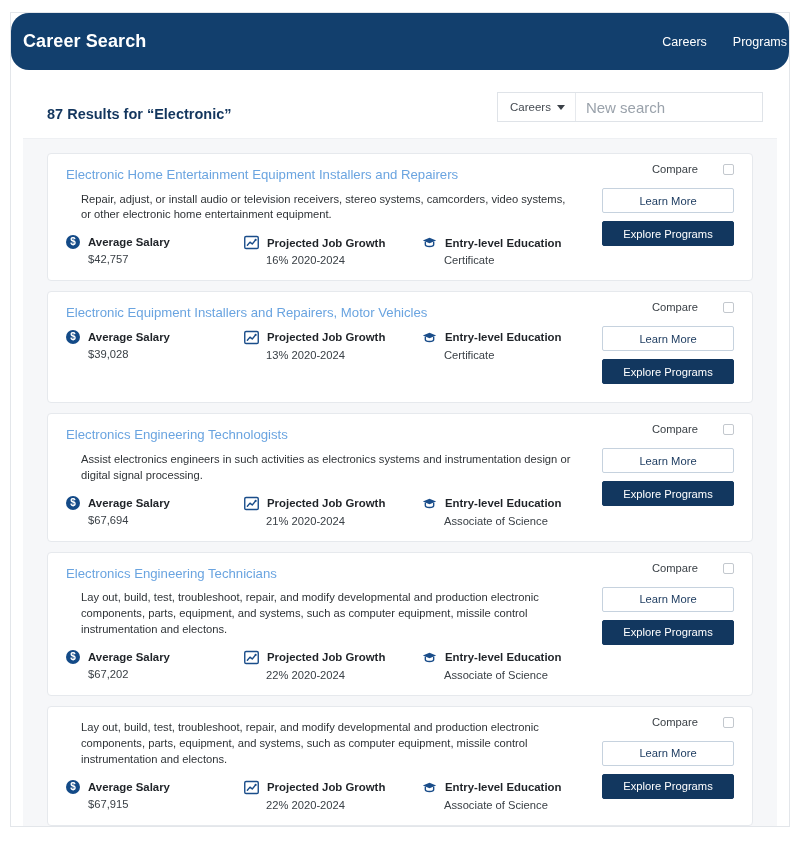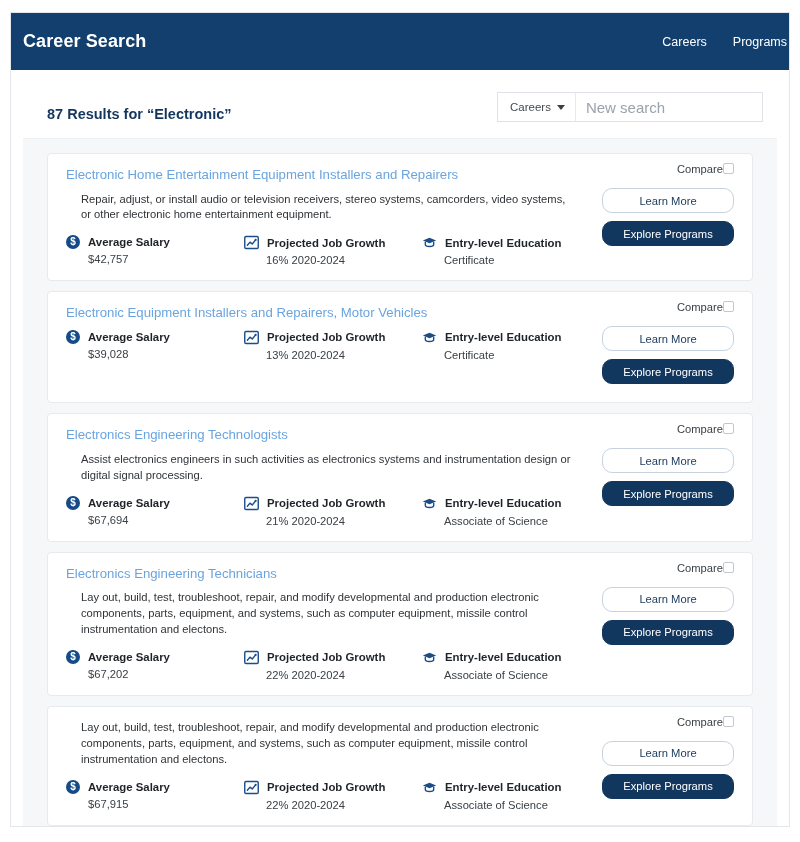--- a/index.html
+++ b/index.html
@@ -26,20 +26,21 @@
   }
 
   
   .topbar {
     height: 57px;
     background: #123f6d;
     display: flex;
     align-items: center;
     justify-content: space-between;
     padding: 0 0 0 12px;
+    border-radius: 18px;
   }
   .brand {
     color: #ffffff;
     font-size: 18px;
     font-weight: bold;
     letter-spacing: .1px;
     white-space: nowrap;
   }
   .topnav {
     display: flex;
@@ -195,41 +196,41 @@
     top: 34px;
     width: 132px;
     display: flex;
     flex-direction: column;
     gap: 8px;
   }
   .btn {
     height: 25px;
     font-size: 11.2px;
     font-family: "Liberation Sans", sans-serif;
-    border-radius: 10px;
+    border-radius: 2px;
     cursor: pointer;
     white-space: nowrap;
   }
   .btn-outline {
     background: #ffffff;
     border: 1px solid #c6d2de;
     color: #19385d;
   }
   .btn-solid {
     background: #12375f;
     border: 1px solid #12375f;
     color: #ffffff;
   }
   .compare {
     position: absolute;
     right: 18px;
     top: 9px;
     display: flex;
-    align-items: flex-start;
-    gap: 0;
+    align-items: flex-end;
+    gap: 25px;
   }
   .compare-label {
     font-size: 11.2px;
     color: #3a4046;
   }
   .compare-box {
     width: 11px; height: 11px;
     border: 1px solid #c3c8ce;
     border-radius: 2px;
     background: #fff;

